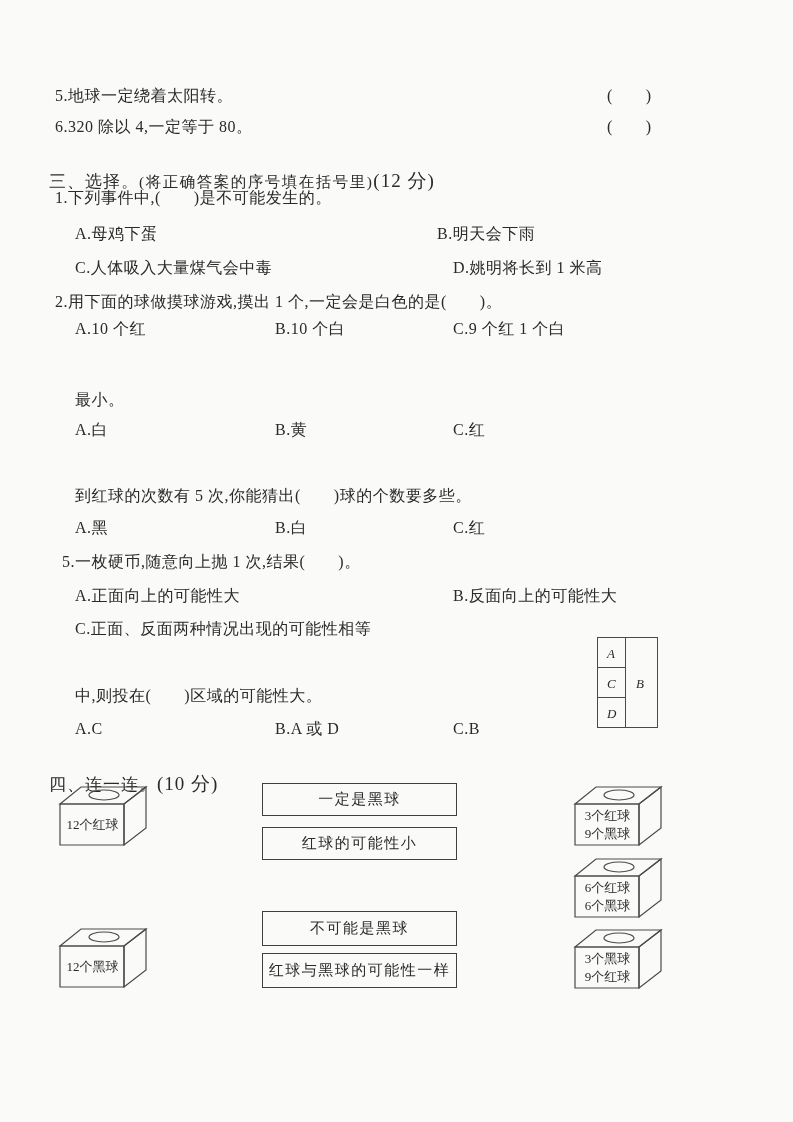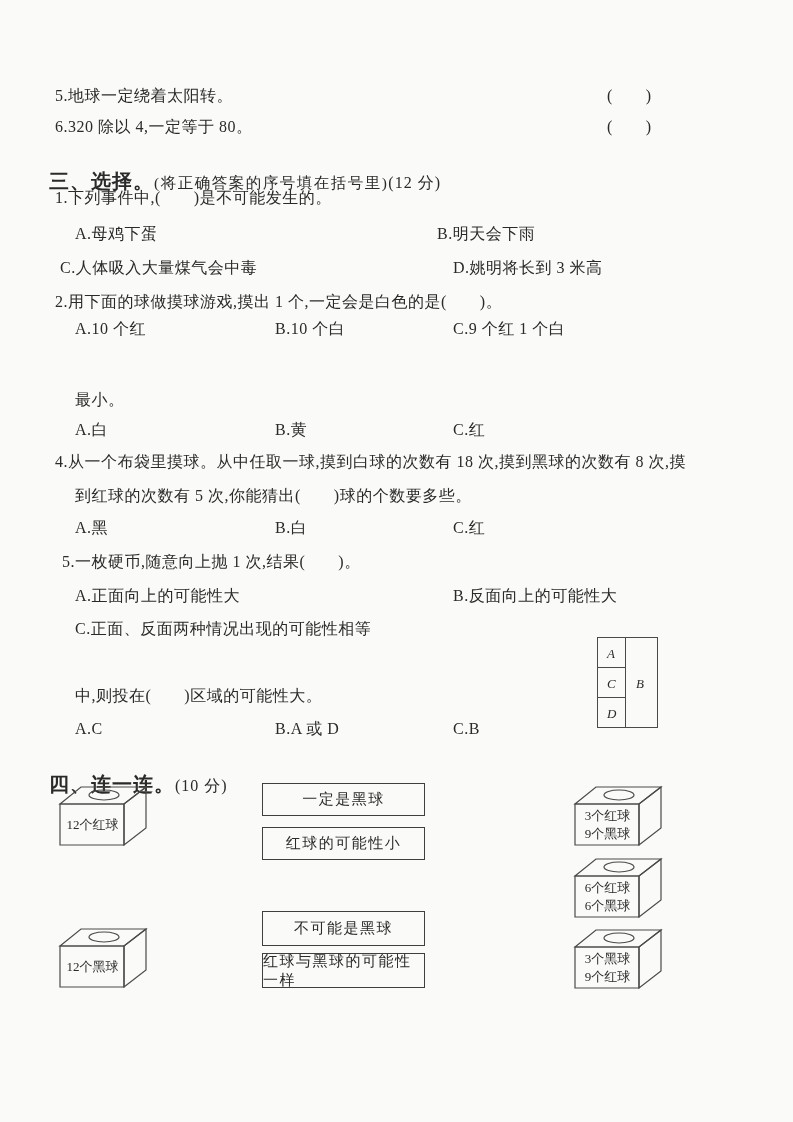--- a/index.html
+++ b/index.html
@@ -18,42 +18,42 @@
   .page{position:absolute;inset:0;overflow:hidden;}
   .line{
     position:absolute;
     font-size:16px;
     line-height:1.25;
     white-space:pre;
     letter-spacing:0.5px;
   }
   .sec-head{position:absolute;white-space:pre;}
   .sec-head .head-bold{
-    font-weight:bold;
-    font-size:20px;
+    font-weight:normal;
+    font-size:17px;
     font-family:"Liberation Sans","DejaVu Sans",sans-serif;
     letter-spacing:1px;
   }
   .sec-head .head-note{font-size:15.5px;letter-spacing:1.5px;}
-  .sec-head .head-points{font-size:16px;letter-spacing:1px;text-align:right;}
+  .sec-head .head-points{font-size:19px;letter-spacing:1px;text-align:right;}
   
   .region-diagram{
     position:absolute;left:597px;top:637px;width:61px;height:91px;
     border:1px solid var(--line);
     background:transparent;
   }
   .region-diagram .vline{position:absolute;left:27px;top:0;height:100%;border-left:1px solid var(--line);}
   .region-diagram .hline1{position:absolute;left:0;top:29px;width:27px;border-top:1px solid var(--line);}
   .region-diagram .hline2{position:absolute;left:0;top:59px;width:27px;border-top:1px solid var(--line);}
   .region-diagram .rlabel{
     position:absolute;font-style:italic;font-size:13px;line-height:1;
   }
   
   .match-label-box{
-    position:absolute;left:262px;width:163px;
+    position:absolute;left:262px;width:195px;
     border:1.5px solid #3f3f3f;
     display:flex;align-items:center;justify-content:center;
     font-size:15px;letter-spacing:1.5px;
     background:transparent;
   }
   .box3d-wrap{position:absolute;width:90px;height:62px;}
   .box3d-wrap svg{position:absolute;left:0;top:0;}
   .box-label{
     position:absolute;left:3px;top:21px;width:63px;height:39px;
     display:flex;align-items:center;justify-content:center;
@@ -71,34 +71,33 @@
   <div class="line" style="left:55px;top:117px">6.320 除以 4,一定等于 80。</div>
   <div class="line" style="left:607px;top:117px">(　　)</div>
 
   <div class="sec-head" style="left:33px;top:150px">
     <span class="head-bold">三、选择。</span><span class="head-note">(将正确答案的序号填在括号里)</span><span class="head-points">(12 分)</span>
   </div>
 
   <div class="line" style="left:55px;top:188px">1.下列事件中,(　　)是不可能发生的。</div>
   <div class="line" style="left:75px;top:224px">A.母鸡下蛋</div>
   <div class="line" style="left:437px;top:224px">B.明天会下雨</div>
-  <div class="line" style="left:60px;top:258px">C.人体吸入大量煤气会中毒</div>
-  <div class="line" style="left:453px;top:258px">D.姚明将长到 3 米高</div>
+  <div class="line" style="left:75px;top:258px">C.人体吸入大量煤气会中毒</div>
+  <div class="line" style="left:453px;top:258px">D.姚明将长到 1 米高</div>
 
   <div class="line" style="left:55px;top:292px">2.用下面的球做摸球游戏,摸出 1 个,一定会是白色的是(　　)。</div>
   <div class="line" style="left:75px;top:319px">A.10 个红</div>
   <div class="line" style="left:275px;top:319px">B.10 个白</div>
   <div class="line" style="left:453px;top:319px">C.9 个红 1 个白</div>
 
   <div class="line" style="left:75px;top:390px">最小。</div>
   <div class="line" style="left:75px;top:420px">A.白</div>
   <div class="line" style="left:275px;top:420px">B.黄</div>
   <div class="line" style="left:453px;top:420px">C.红</div>
 
-  <div class="line" style="left:55px;top:452px">4.从一个布袋里摸球。从中任取一球,摸到白球的次数有 18 次,摸到黑球的次数有 8 次,摸</div>
   <div class="line" style="left:75px;top:486px">到红球的次数有 5 次,你能猜出(　　)球的个数要多些。</div>
   <div class="line" style="left:75px;top:518px">A.黑</div>
   <div class="line" style="left:275px;top:518px">B.白</div>
   <div class="line" style="left:453px;top:518px">C.红</div>
 
   <div class="line" style="left:62px;top:552px">5.一枚硬币,随意向上抛 1 次,结果(　　)。</div>
   <div class="line" style="left:75px;top:586px">A.正面向上的可能性大</div>
   <div class="line" style="left:453px;top:586px">B.反面向上的可能性大</div>
   <div class="line" style="left:75px;top:619px">C.正面、反面两种情况出现的可能性相等</div>
 

